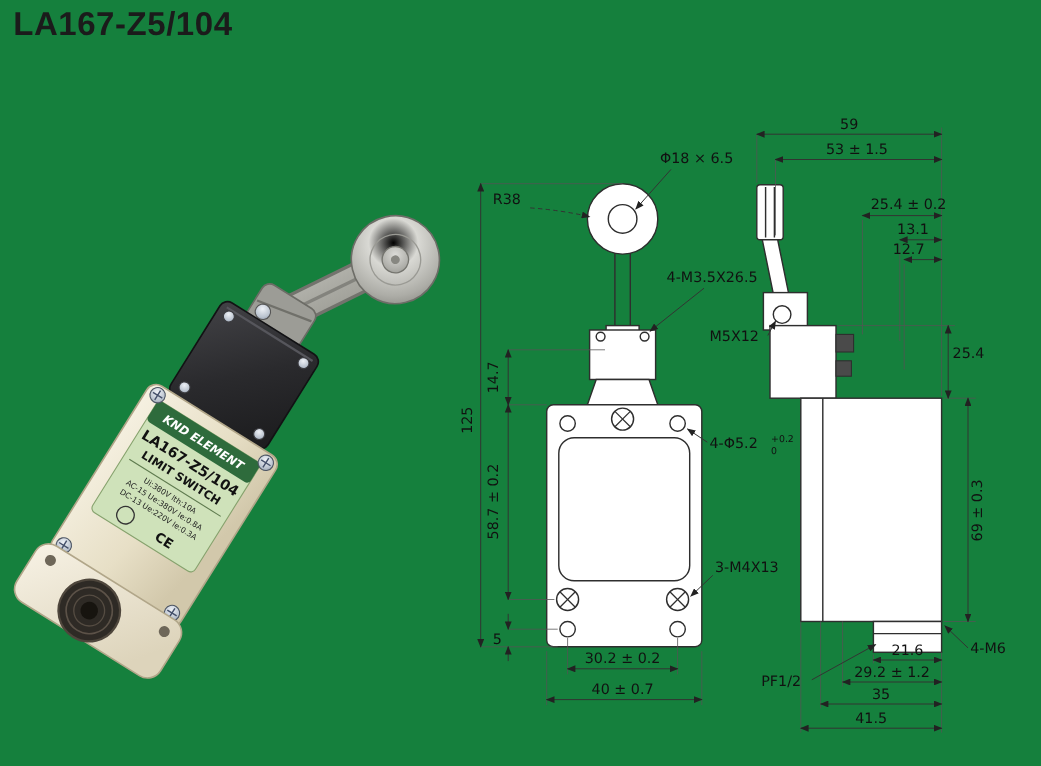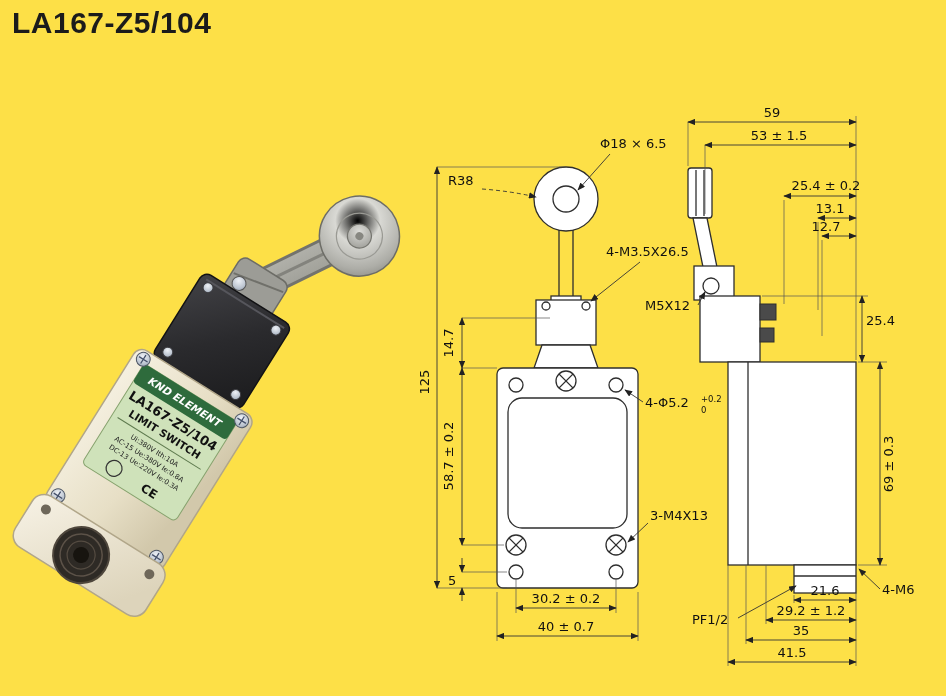--- a/index.html
+++ b/index.html
@@ -1,18 +1,18 @@
 <!DOCTYPE html>
 <html><head>
 <meta charset="utf-8">
 <style>
   * { margin:0; padding:0; box-sizing:border-box; }
   html,body { width:946px; height:696px; background:#ffffff; overflow:hidden;
               font-family:"DejaVu Sans", sans-serif; }
-  .page { position:absolute; inset:0; background:#fde047;text-decoration:underline; }
+  .page { position:absolute; inset:0; background:#15803d;text-decoration:underline; }
   .title { position:absolute; left:12px; top:6px; font-family:"Liberation Sans", sans-serif;
            font-size:30px; font-weight:bold; color:#1b1b1b; letter-spacing:.5px; }
   .photo   { position:absolute; left:0px;  top:50px; width:420px; height:640px; }
   .drawing { position:absolute; left:400px; top:96px; width:546px; height:600px; }
   svg text { font-family:"DejaVu Sans", sans-serif; }
   .dim   { font-size:13px; fill:#111; }
   .dim-sm{ font-size:8.5px; fill:#111; }
   .obj  { fill:none; stroke:#2e2e2e; stroke-width:1.3; }
   .objf { fill:#ffffff; stroke:#2e2e2e; stroke-width:1.3; }
   .dl   { stroke:#333; stroke-width:0.9; fill:none; }

